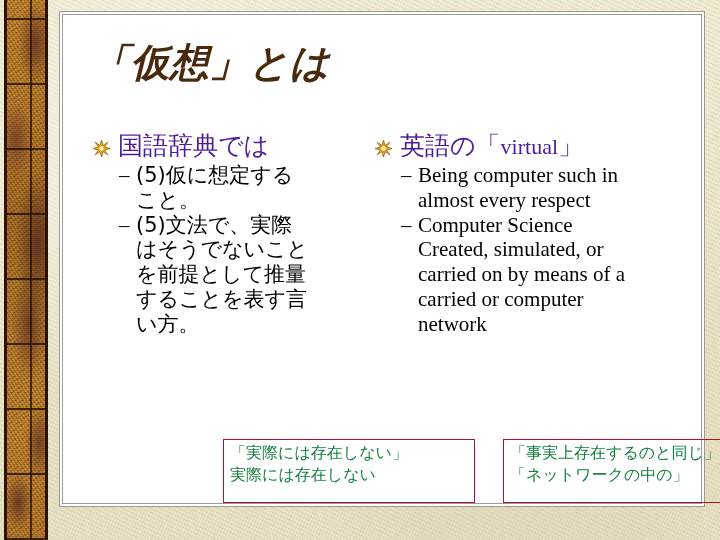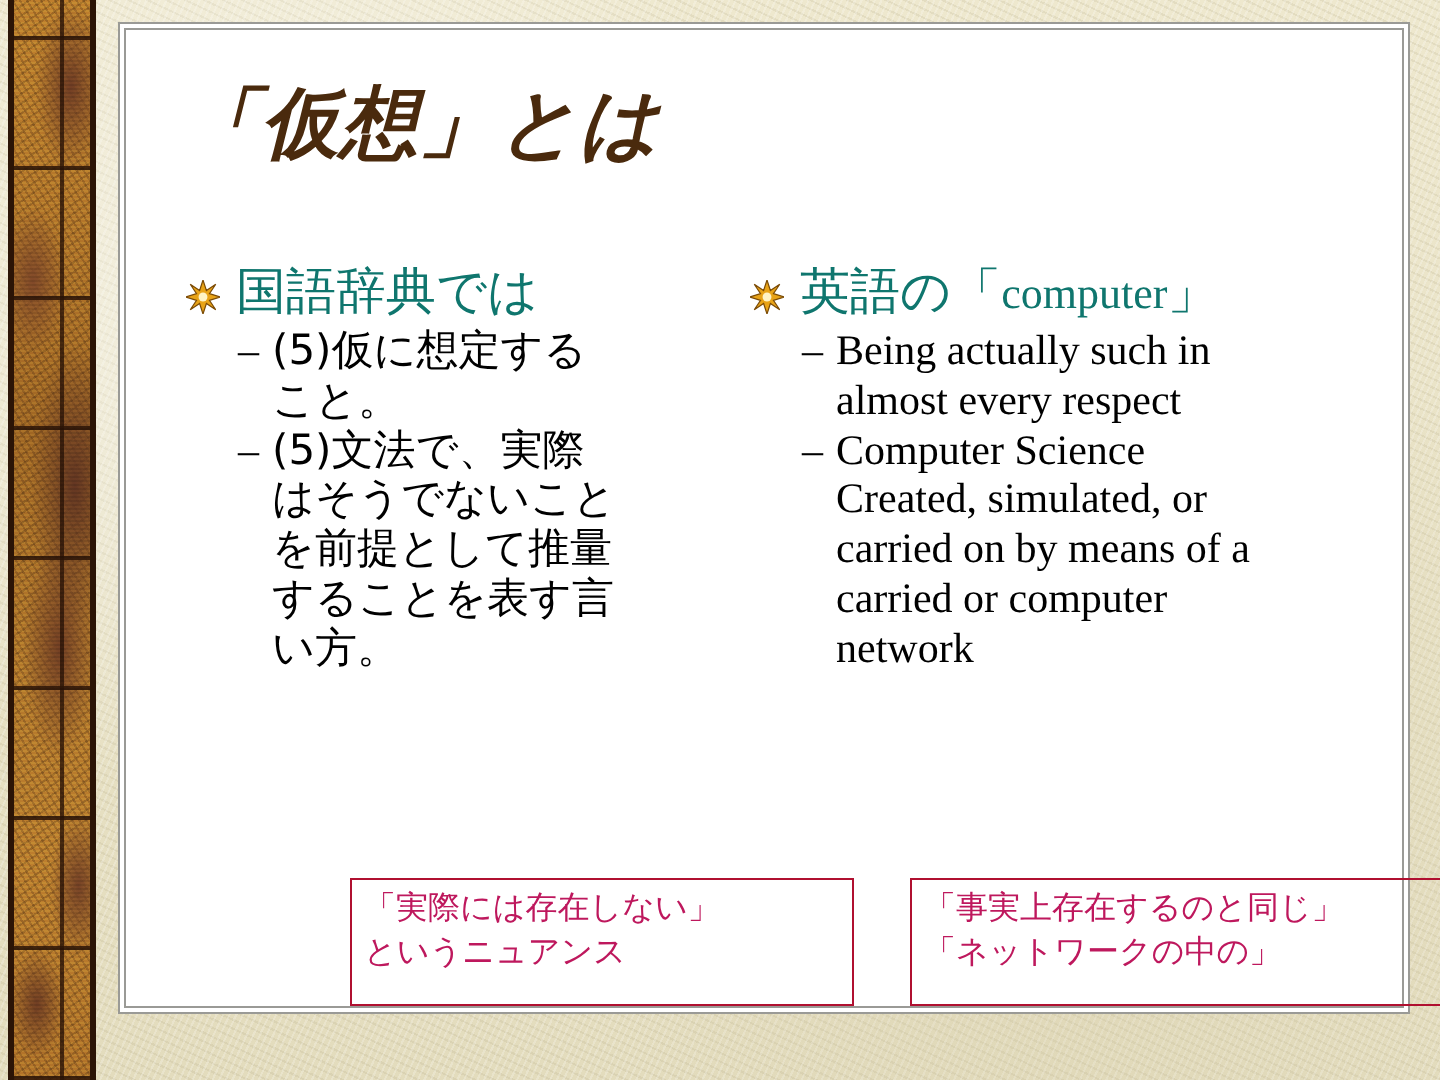--- a/index.html
+++ b/index.html
@@ -110,21 +110,21 @@
     flex: 0 0 auto;
     width: 17px;
     height: 17px;
     margin-top: 9px;
     display: block;
   }
   .lvl1-text {
     font-family: "DejaVu Sans", sans-serif;
     font-size: 25px;
     line-height: 1.2;
-    color: #0f766e;
+    color: #4c1d95;
     white-space: nowrap;
   }
   .lvl1-text .latin {
     font-family: "Liberation Serif", serif;
     font-size: 22px;
   }
 
   .lvl2 {
     display: flex;
     align-items: flex-start;
@@ -150,26 +150,27 @@
   #col-right .lvl2-text {
     font-family: "Liberation Serif", serif;
     width: 218px;
   }
 
   
   .callout {
     position: absolute;
     box-sizing: border-box;
     border: 1px solid #b01030;
-    color: #be185d;
-    font-family: Liberation Sans, sans-serif;
+    color: #15803d;
+    font-family: Liberation Mono, monospace;
     font-size: 16px;
     line-height: 1.35;
     padding: 4px 5px 5px 6px;
     background: transparent;
+    margin-left: 48px;
   }
   #callout-left  { left: 112px; top: 424px; width: 252px; height: 64px; }
   #callout-right { left: 392px; top: 424px; width: 274px; height: 64px; }
   .callout-line { white-space: nowrap; }
 </style>
 </head>
 <body>
 
 <div id="slide">
 
@@ -207,38 +208,38 @@
 
     <div id="col-right" class="column">
 
       <div class="lvl1">
         <span class="star-icon">
           <svg viewBox="0 0 20 20" width="17" height="17" aria-hidden="true">
             <polygon points="10,0 12,6.2 17.5,2.5 13.8,8 20,10 13.8,12 17.5,17.5 12,13.8 10,20 8,13.8 2.5,17.5 6.2,12 0,10 6.2,8 2.5,2.5 8,6.2" fill="#e8a317" stroke="#7a4a05" stroke-width="0.7"></polygon>
             <circle cx="10" cy="10" r="2.6" fill="#fff3c4"></circle>
           </svg>
         </span>
-        <span class="lvl1-text"><span>英語の「</span><span class="latin">computer</span><span>」</span></span>
-      </div>
-
-      <div class="lvl2">
-        <span class="dash">–</span>
-        <span class="lvl2-text">Being actually such in almost every respect</span>
+        <span class="lvl1-text"><span>英語の「</span><span class="latin">virtual</span><span>」</span></span>
+      </div>
+
+      <div class="lvl2">
+        <span class="dash">–</span>
+        <span class="lvl2-text">Being computer such in almost every respect</span>
       </div>
 
       <div class="lvl2">
         <span class="dash">–</span>
         <span class="lvl2-text">Computer Science Created, simulated, or carried on by means of a carried or computer network</span>
       </div>
 
     </div>
 
     <div id="callout-left" class="callout">
       <div class="callout-line">「実際には存在しない」</div>
-      <div class="callout-line">というニュアンス</div>
+      <div class="callout-line">実際には存在しない</div>
     </div>
 
     <div id="callout-right" class="callout">
       <div class="callout-line">「事実上存在するのと同じ」</div>
       <div class="callout-line">「ネットワークの中の」</div>
     </div>
 
   </div>
 </div>
 

